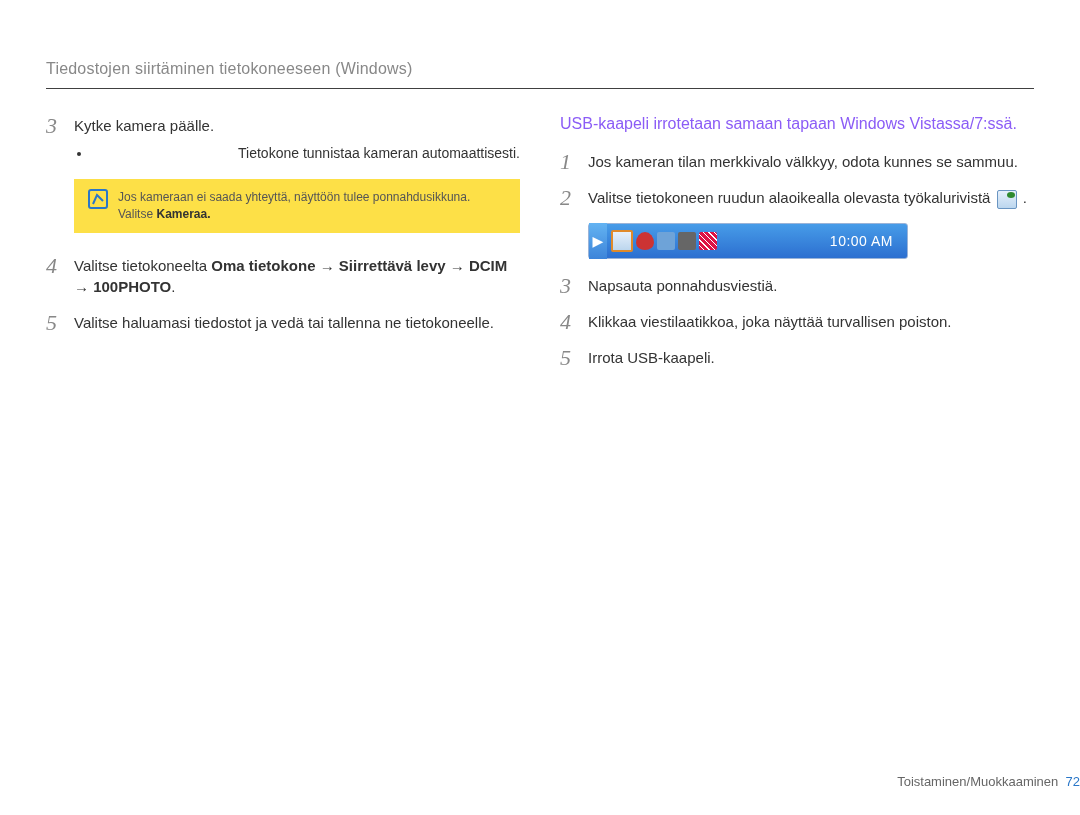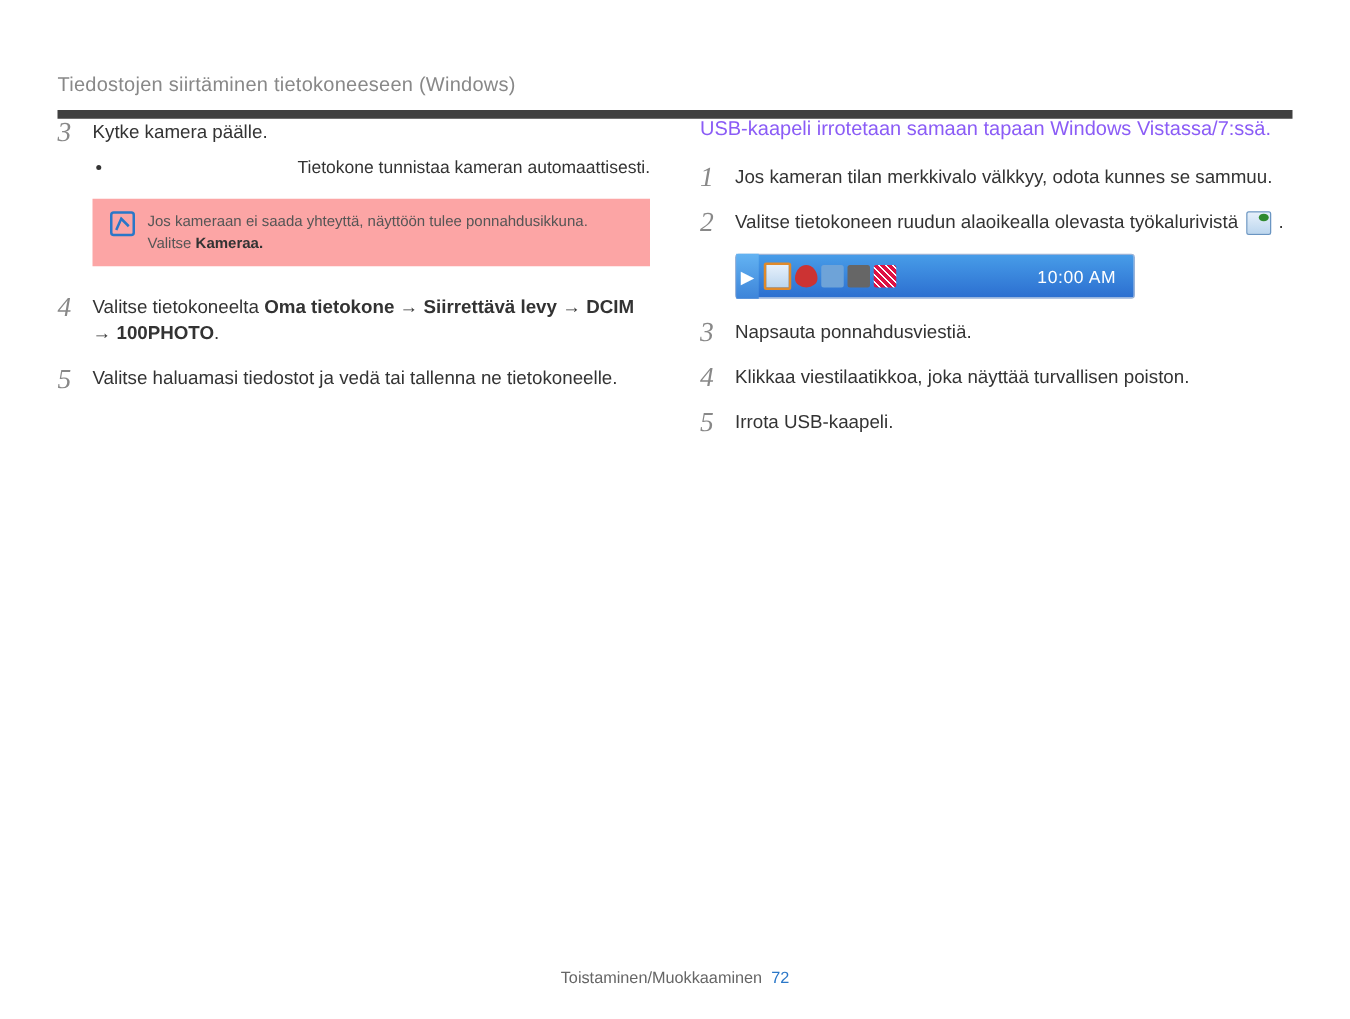--- a/index.html
+++ b/index.html
@@ -15,22 +15,23 @@
   .page {
     padding: 60px 46px 30px 46px;
     box-sizing: border-box;
     height: 100%;
     position: relative;
   }
   .header-line {
     font-size: 16px;
     color: #888;
     letter-spacing: 0.2px;
-    border-bottom: 7px solid #404040;
+    border-bottom: 1px solid #404040;
     padding-bottom: 10px;
+    margin-bottom: 26px;
     font-weight: 300;
   }
   .columns {
     display: flex;
     gap: 40px;
   }
   .col {
     flex: 1;
     min-width: 0;
   }
@@ -59,21 +60,21 @@
     list-style: disc;
     margin: 6px 0 0 0;
     padding-left: 18px;
     font-size: 14px;
   }
   .sub-bullet li {
     margin-bottom: 2px;
     text-align: right;
   }
   .note-box {
-    background: #fca5a5;
+    background: #fde047;
     display: flex;
     align-items: flex-start;
     padding: 10px 14px;
     margin: 10px 0 22px 0;
     font-size: 12px;
     color: #555;
   }
   .note-box.indent {
     margin-left: 28px;
   }
@@ -181,21 +182,21 @@
     color: #fff;
     font-size: 14px;
     padding-right: 14px;
     letter-spacing: 0.5px;
   }
   .footer {
     position: absolute;
     bottom: 26px;
     left: 0;
     width: 100%;
-    text-align: center;
+    text-align: right;
     font-size: 13px;
     color: #666;
   }
   .footer .pnum {
     color: #2a77c8;
   }
   .bold {
     font-weight: bold;
     color: #333;
   }

